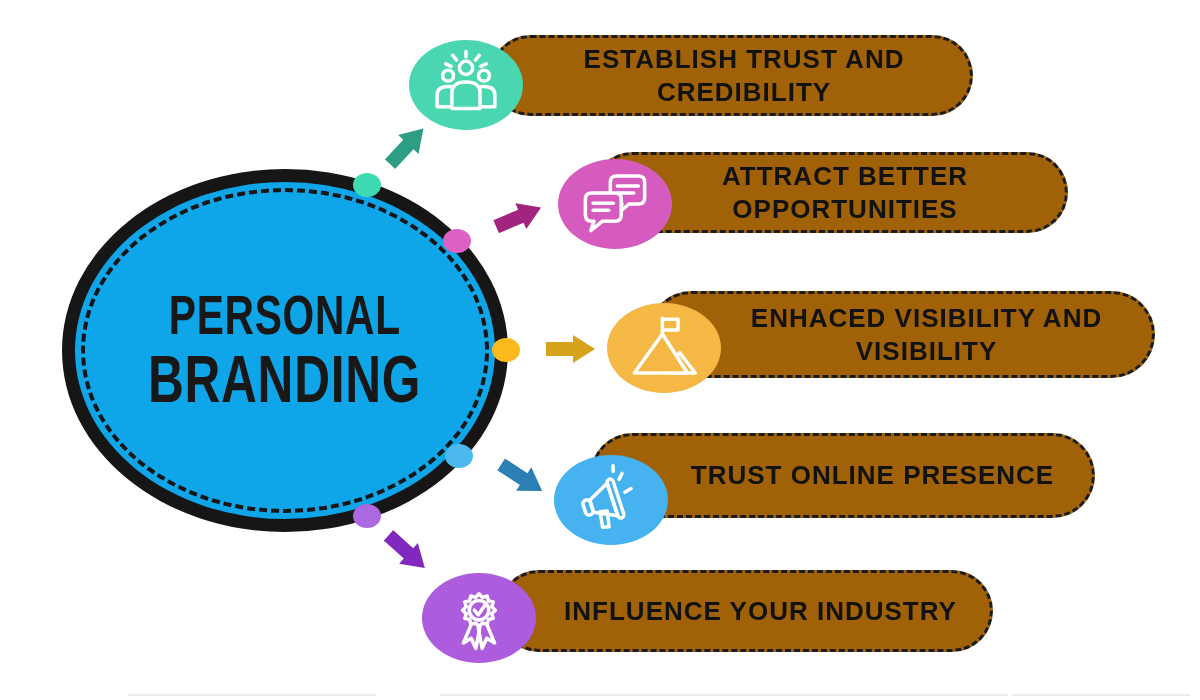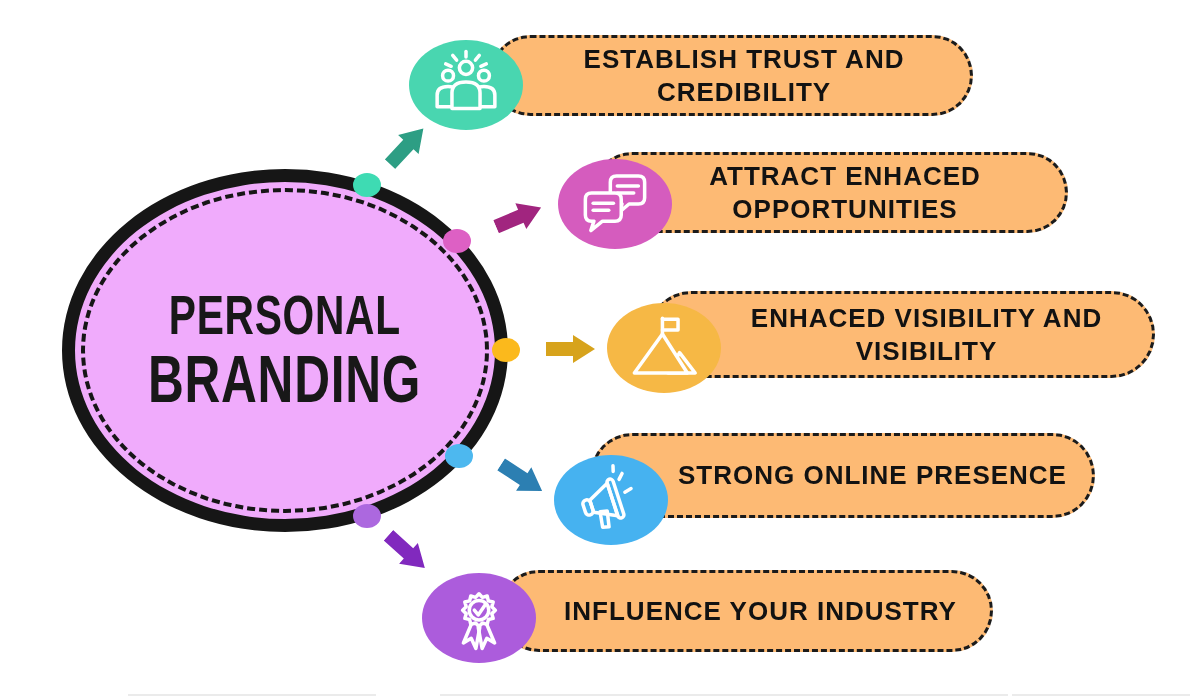--- a/index.html
+++ b/index.html
@@ -4,21 +4,21 @@
 <style>
   html,body{margin:0;padding:0;background:#fff;}
   .stage{
     position:relative;width:1200px;height:700px;background:#ffffff;
     overflow:hidden;font-family:"Liberation Sans", sans-serif;
   }
   
   .center-ellipse{
     position:absolute;left:62px;top:169px;width:446px;height:363px;
     border:13px solid #161616;border-radius:50%;box-sizing:border-box;
-    background:#f0abfc;
+    background:#0ea5e9;
   }
   .dashed-ring{
     position:absolute;inset:6px;border:4px dashed #161616;border-radius:50%;
   }
   .title-wrap{
     position:absolute;inset:0;display:flex;flex-direction:column;
     align-items:center;justify-content:center;gap:2px;
   }
   .title-line1,.title-line2{
     font-weight:bold;color:#181818;line-height:1.02;white-space:nowrap;
@@ -34,21 +34,21 @@
   .icon-circle{
     position:absolute;width:114px;height:90px;border-radius:50%;
     display:flex;align-items:center;justify-content:center;z-index:3;
   }
   .icon-circle svg{width:78px;height:78px;}
   .ic{fill:none;stroke:#ffffff;stroke-width:4.5;stroke-linecap:round;stroke-linejoin:round;}
   
   .pill{
     position:absolute;border:3px dashed #1b1b1b;border-radius:46px;
     box-sizing:border-box;display:flex;align-items:center;justify-content:center;
-    z-index:1;background:#fdba74;
+    z-index:1;background:#a16207;
   }
   .pill-label{
     font-weight:bold;color:#121212;font-size:26px;letter-spacing:1px;
     line-height:1.25;text-align:center;
   }
   
   .bottom-line{position:absolute;height:2px;background:#ebebeb;top:694px;}
 </style>
 </head>
 <body>
@@ -82,27 +82,27 @@
     <polygon points="0,8 27,8 27,1 49,15 27,29 27,22 0,22" fill="#2C7FB2"></polygon>
   </svg>
   <svg class="arrow" style="left:382px;top:537px;transform:rotate(42deg);" viewBox="0 0 50 30">
     <polygon points="0,8 27,8 27,1 49,15 27,29 27,22 0,22" fill="#8129BE"></polygon>
   </svg>
 
   <div class="pill" style="left:490px;top:35px;width:483px;height:81px;padding:0 20px 0 45px;">
     <span class="pill-label">ESTABLISH TRUST AND CREDIBILITY</span>
   </div>
   <div class="pill" style="left:592px;top:152px;width:476px;height:81px;padding:0 30px 0 60px;">
-    <span class="pill-label">ATTRACT ENHACED OPPORTUNITIES</span>
+    <span class="pill-label">ATTRACT BETTER OPPORTUNITIES</span>
   </div>
   <div class="pill" style="left:648px;top:291px;width:507px;height:87px;padding:0 30px 0 80px;">
     <span class="pill-label">ENHACED VISIBILITY AND VISIBILITY</span>
   </div>
   <div class="pill" style="left:590px;top:433px;width:505px;height:85px;padding:0 20px 0 80px;">
-    <span class="pill-label">STRONG ONLINE PRESENCE</span>
+    <span class="pill-label">TRUST ONLINE PRESENCE</span>
   </div>
   <div class="pill" style="left:498px;top:570px;width:495px;height:82px;padding:0 20px 0 50px;">
     <span class="pill-label">INFLUENCE YOUR INDUSTRY</span>
   </div>
 
   <div class="icon-circle" style="left: 409px; top: 40px; background-color: rgb(73, 214, 176);">
     <svg viewBox="0 0 100 100">
       <g class="ic" stroke-width="3.8">
         <line x1="50" y1="14" x2="50" y2="7"></line>
         <line x1="38" y1="18" x2="33" y2="12"></line>

